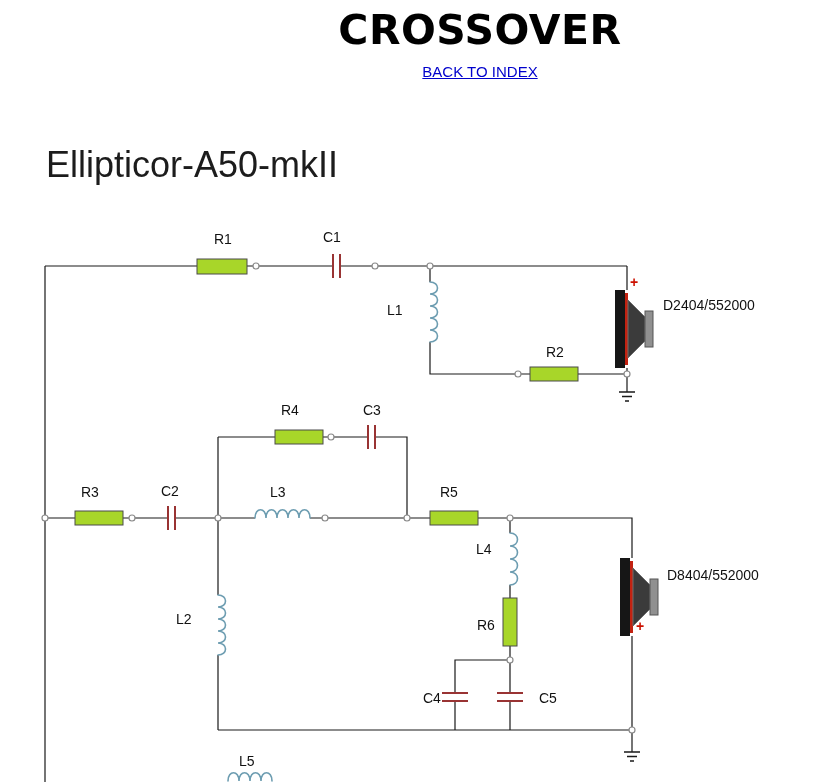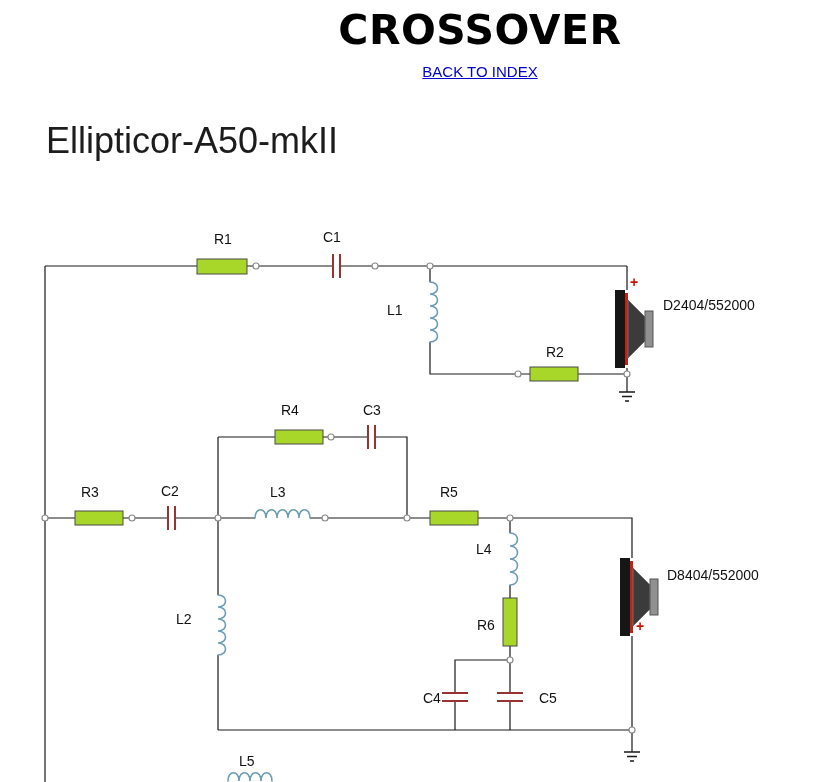--- a/index.html
+++ b/index.html
@@ -10,21 +10,21 @@
     text-align:center; transform:translateX(61px);
     font-family:"DejaVu Sans", sans-serif;
     font-size:41px; font-weight:bold; color:#000; letter-spacing:.5px;
   }
   .backrow {
     position:absolute; top:63px; left:0; width:100%;
     text-align:center; transform:translateX(61px);
   }
   .backrow a { color:#0000cc; font-size:15px; text-decoration:underline;text-align:right; }
   .model {
-    position:absolute; top:120px; left:46px;
+    position:absolute; top:144px; left:46px;
     font-size:36px; font-weight:400; color:#1c1c1c;
   }
   svg.schematic { position:absolute; top:0; left:0; }
   .clabel { font-family:"Liberation Sans", sans-serif; font-size:14px; fill:#111; }
   .plus { font-family:"Liberation Sans", sans-serif; font-size:14px; font-weight:bold; }
   .wires { stroke:#1a1a1a; stroke-width:1.2; fill:none; }
   .cap { stroke-width:2; fill:none; }
   .coil { stroke-width:1.6; fill:none; stroke-linecap:round; }
   .res { stroke:#4a4a4a; stroke-width:1; }
   .dot { fill:#fff; stroke:#8a8a8a; stroke-width:1.2; }

